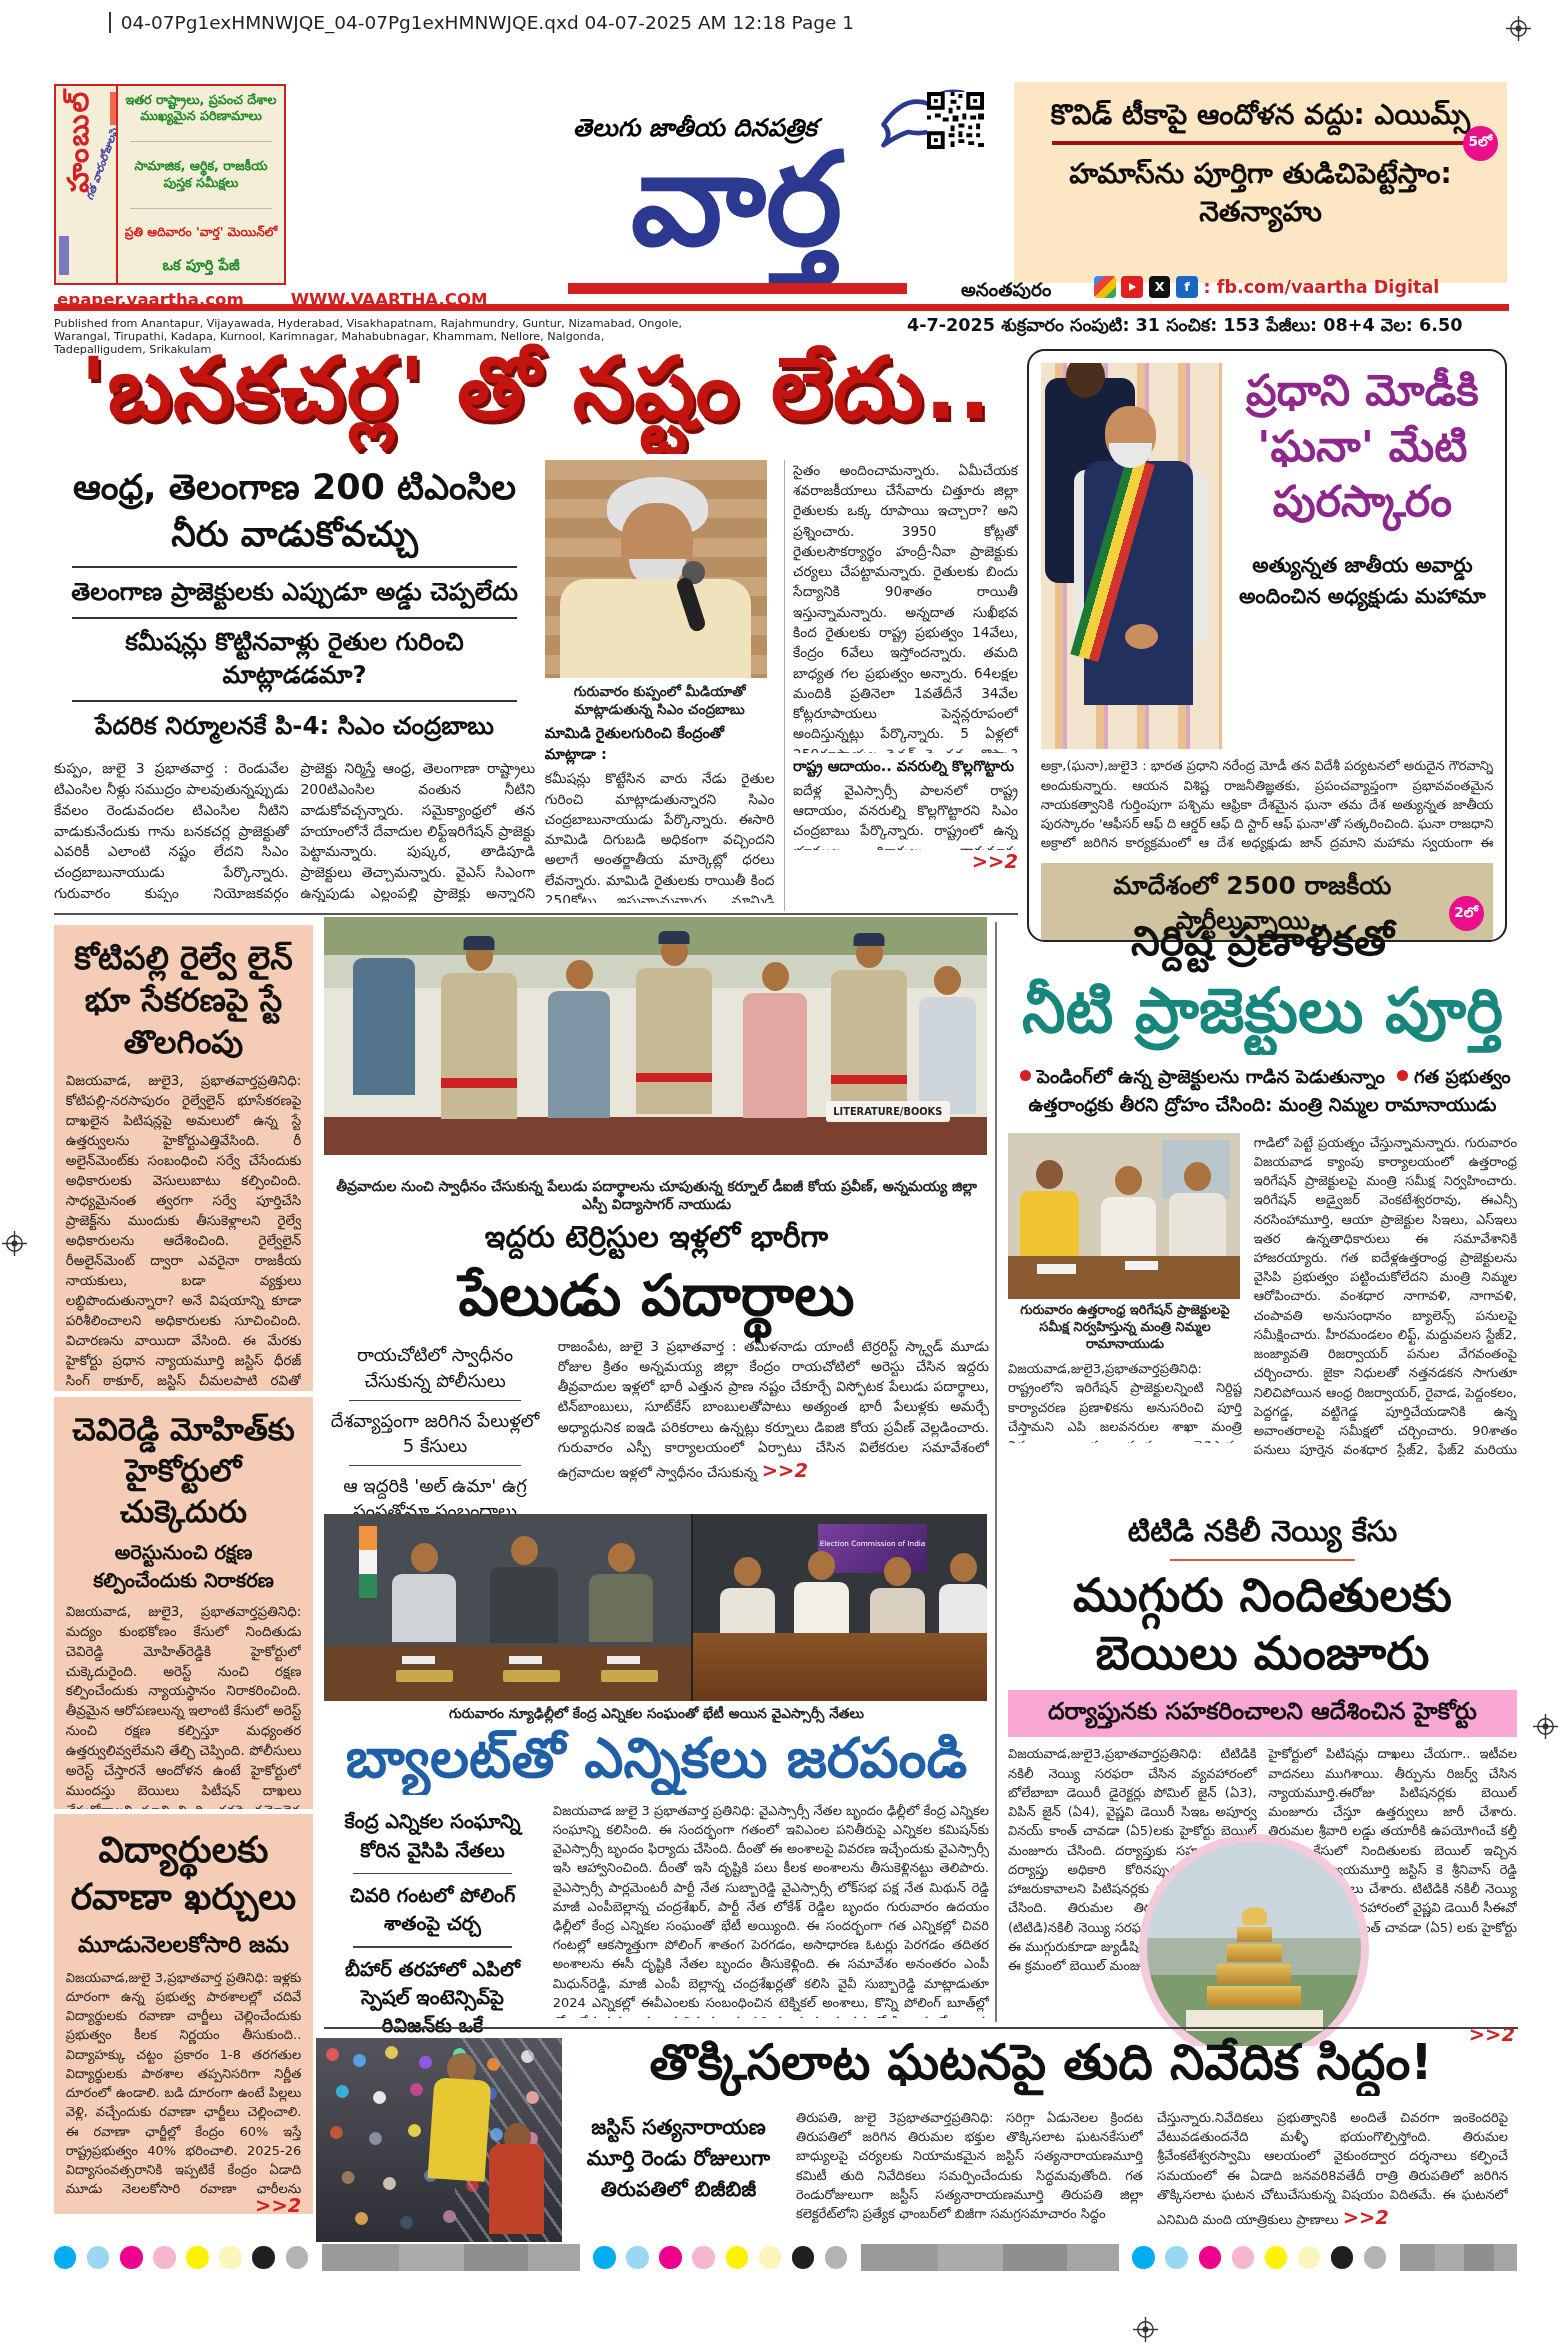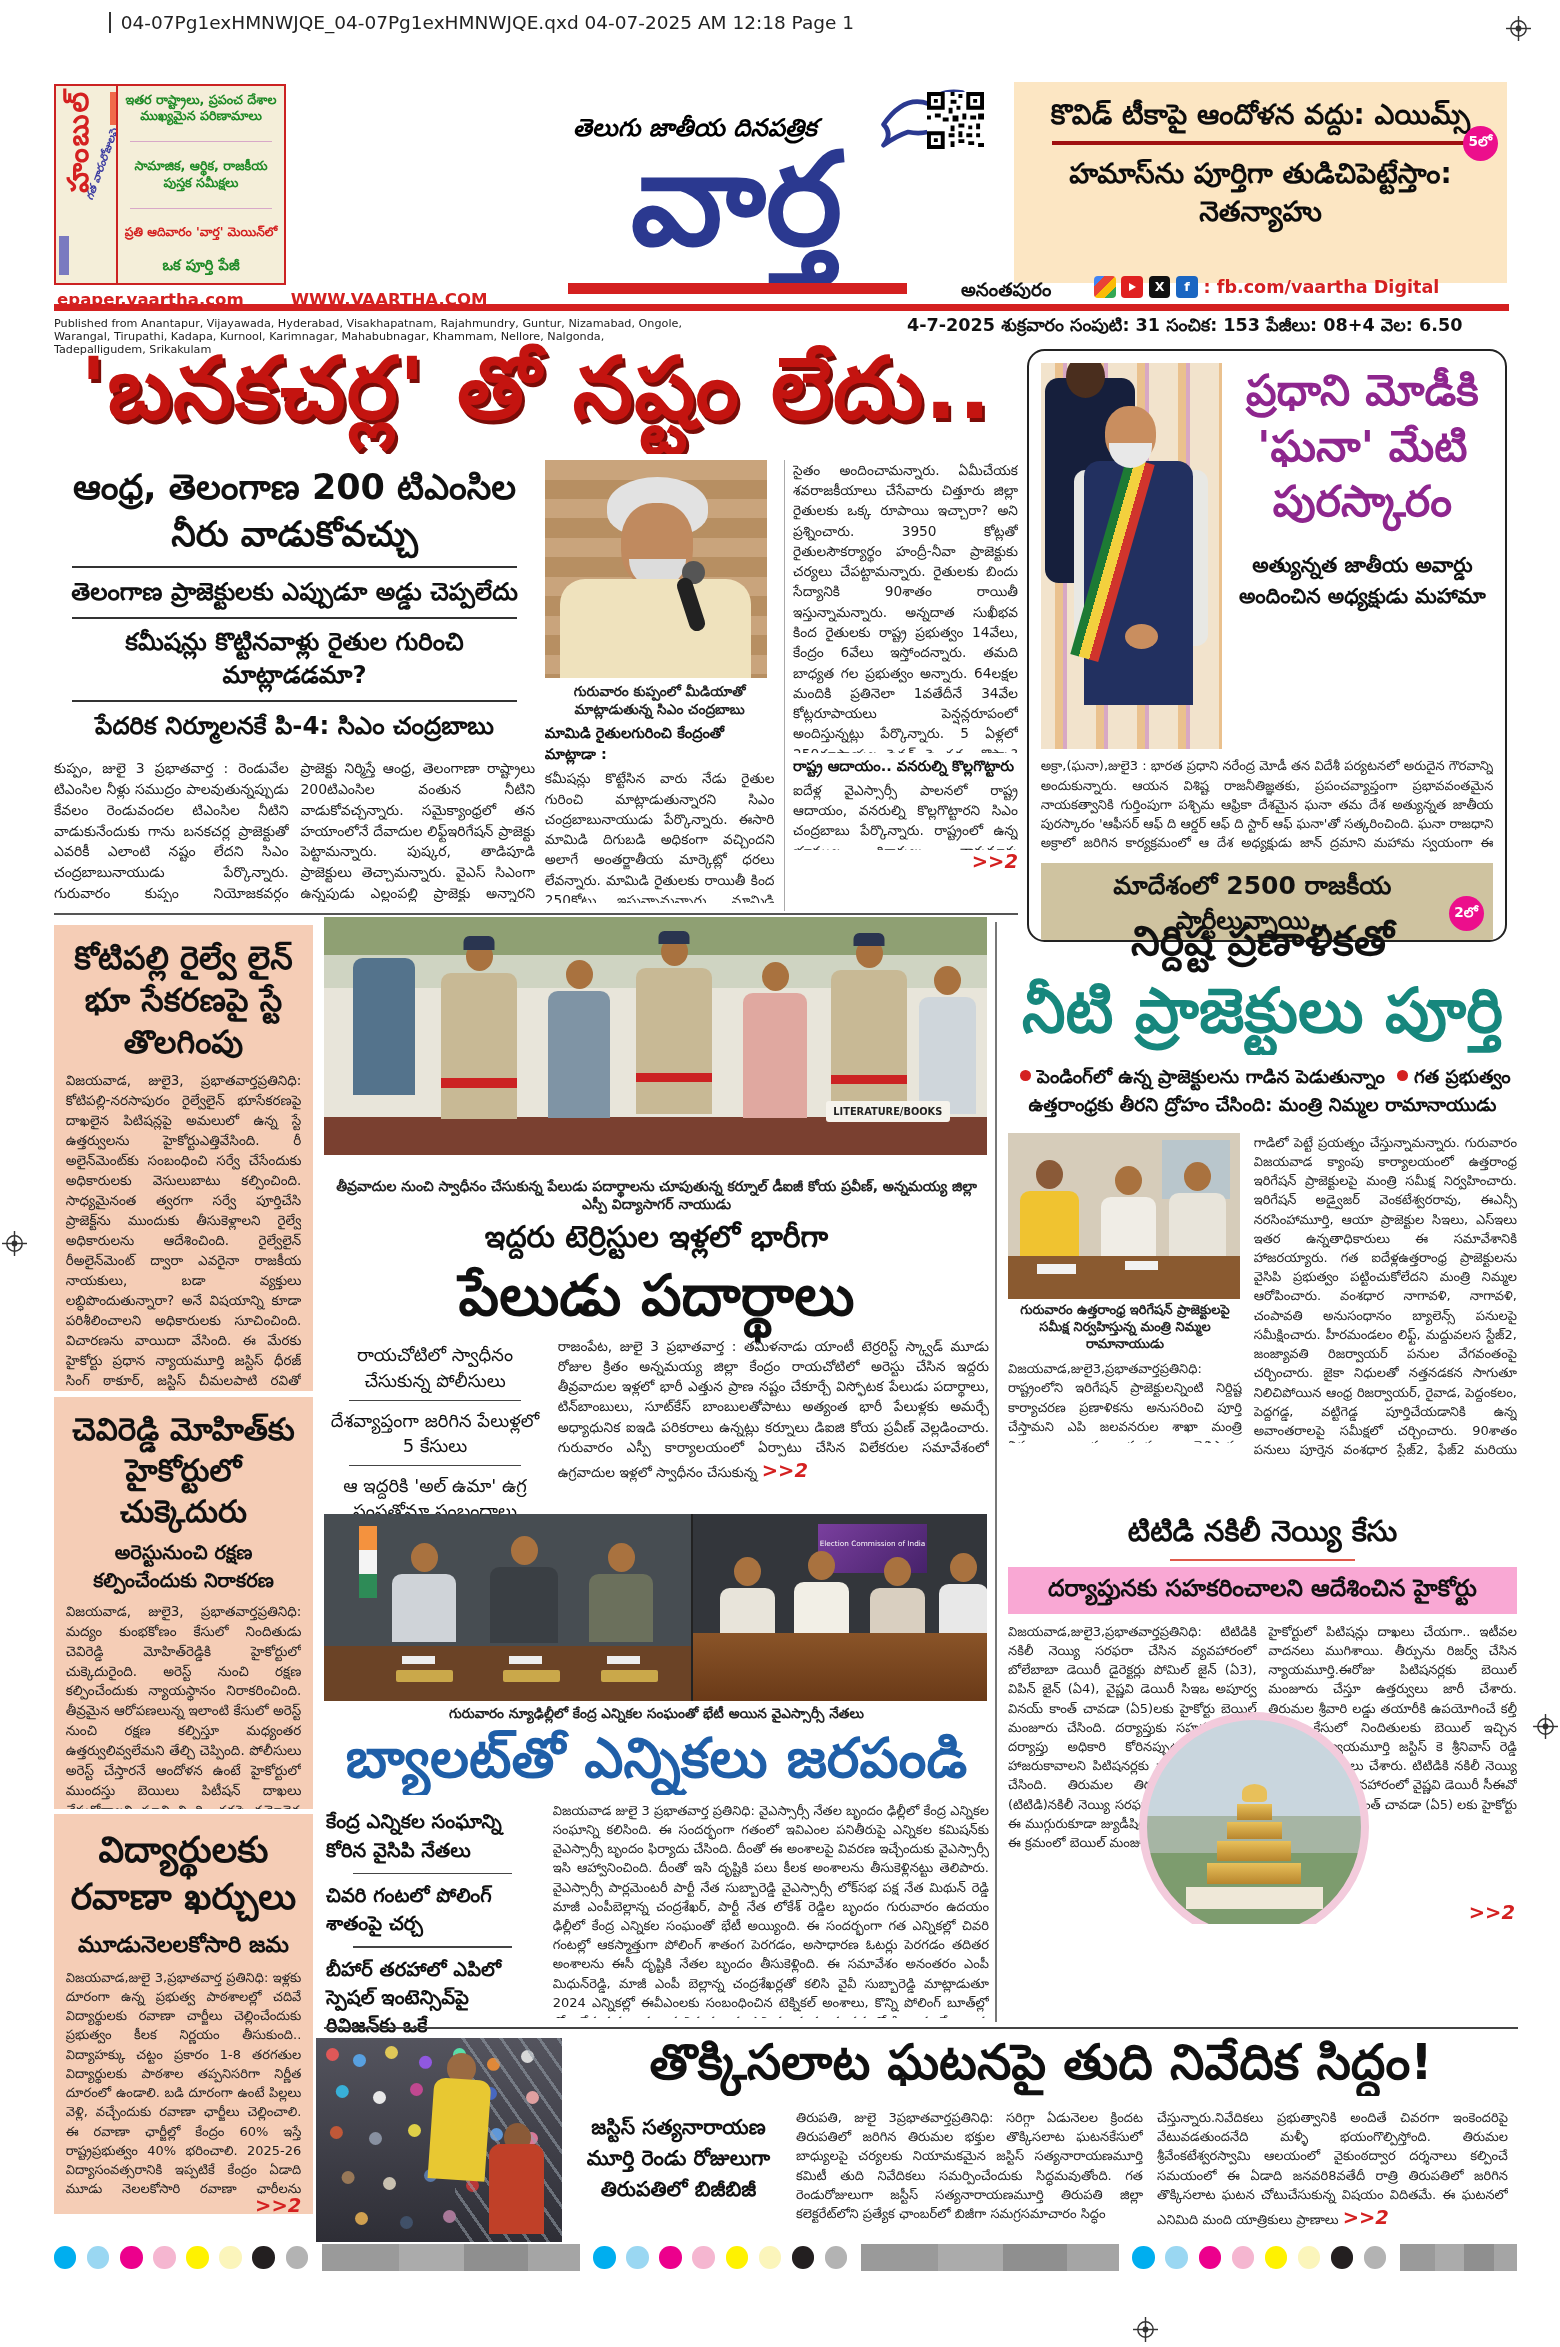--- a/index.html
+++ b/index.html
@@ -180,21 +180,21 @@
   .water-row { display:flex; margin-top:9.8px; }
   .water-photocol { width:234px; }
   .water-body1 { font-size:13px; height:84px; margin-top:5.9px; }
   .water-body2 { flex:1; margin-left:11.7px; font-size:13px; height:324px; }
 
   
   .ballot { left:324px; top:1514px; width:665px; }
   .ballot-caption { margin-top:3.9px; font-size:13.7px; }
   .ballot-headline { text-align:center; color:#1f5fa8; font-weight:800; font-size:55px; line-height:1.2; height:70px; overflow:hidden; margin-top:2px; }
   .ballot-row { display:flex; margin-top:5.9px; }
-  .ballot-decks { width:217px; text-align:left; }
+  .ballot-decks { width:217px; text-align:center; }
   .ballot-deck { font-weight:800; font-size:19.5px; line-height:1.45; padding:7.8px 2px; }
   .ballot-deck-rule { height:1.5px; background:#444; margin:0 29px; }
   .ballot-body { flex:1; margin-left:11.7px; font-size:13px; height:217px; }
 
   
   .ttd { left:1008px; top:1514px; width:509px; }
   .ttd-kicker { text-align:center; font-weight:800; font-size:29px; }
   .ttd-underline { width:185px; height:2.4px; background:#e05a4a; margin:3.9px auto 5.9px; }
   .ttd-headline { text-align:center; font-weight:800; font-size:46px; line-height:1.25; height:117px; overflow:hidden; }
   .ttd-yellow { background:#f9a8d4; font-weight:800; font-size:23.4px; text-align:center; padding:6.8px 3.9px; margin-top:5.9px; }
@@ -560,20 +560,21 @@
       </div>
       <div class="body-text ballot-body">
         <span>విజయవాడ జులై 3 ప్రభాతవార్త ప్రతినిధి: వైఎస్సార్సీ నేతల బృందం ఢిల్లీలో కేంద్ర ఎన్నికల సంఘాన్ని కలిసింది. ఈ సందర్భంగా గతంలో ఇవిఎంల పనితీరుపై ఎన్నికల కమిషన్‌కు వైఎస్సార్సీ బృందం ఫిర్యాదు చేసింది. దీంతో ఈ అంశాలపై వివరణ ఇచ్చేందుకు వైఎస్సార్సీ ఇసి ఆహ్వానించింది. దీంతో ఇసి దృష్టికి పలు కీలక అంశాలను తీసుకెళ్లినట్టు తెలిపారు. వైఎస్సార్సీ పార్లమెంటరీ పార్టీ నేత సుబ్బారెడ్డి వైఎస్సార్సీ లోక్‌సభ పక్ష నేత మిథున్ రెడ్డి మాజీ ఎంపీబెల్లాన్న చంద్రశేఖర్, పార్టీ నేత లోకేశ్ రెడ్డిల బృందం గురువారం ఉదయం ఢిల్లీలో కేంద్ర ఎన్నికల సంఘంతో భేటీ అయ్యింది. ఈ సందర్భంగా గత ఎన్నికల్లో చివరి గంటల్లో ఆకస్మాత్తుగా పోలింగ్ శాతంగ పెరగడం, అసాధారణ ఓటర్లు పెరగడం తదితర అంశాలను ఈసీ దృష్టికి నేతల బృందం తీసుకెళ్లింది. ఈ సమావేశం అనంతరం ఎంపీ మిధున్‌రెడ్డి, మాజీ ఎంపీ బెల్లాన్న చంద్రశేఖర్లతో కలిసి వైవీ సుబ్బారెడ్డి మాట్లాడుతూ 2024 ఎన్నికల్లో ఈవీఎంలకు సంబంధించిన టెక్నికల్ అంశాలు, కొన్ని పోలింగ్ బూత్‌ల్లో చోటుచేసుకున్న అసంబద్ధ విషయాలను ఎన్నికల సంఘంకు గతంలో ఫిర్యాదు చేశాం. ఈ మేరకు సమావేశంలో ఓటర్ లిస్టు పెరుగుదల, ఇవిఎం టెక్నికాలిటీస్, పోలింగ్ సరళి</span> 
       </div>
     </div>
   </div>
 
   <div class="abs ttd">
     <div class="ttd-kicker">టిటిడి నకిలీ నెయ్యి కేసు</div>
     <div class="ttd-underline"></div>
+    <div class="ttd-headline">ముగ్గురు నిందితులకు బెయిలు మంజూరు</div>
     <div class="ttd-yellow">దర్యాప్తునకు సహకరించాలని ఆదేశించిన హైకోర్టు</div>
     <div class="ttd-bodywrap">
       <div class="ttd-cols">
         <div class="body-text">విజయవాడ,జులై3,ప్రభాతవార్తప్రతినిధి: టిటిడికి నకిలీ నెయ్యి సరఫరా చేసిన వ్యవహారంలో బోలేబాబా డెయిరీ డైరెక్టర్లు పోమిల్ జైన్ (ఏ3), విపిన్ జైన్ (ఏ4), వైష్ణవి డెయిరీ సిఇఒ అపూర్వ వినయ్ కాంత్ చావడా (ఏ5)లకు హైకోర్టు బెయిల్ మంజూరు చేసింది. దర్యాప్తుకు సహకరించాలని, దర్యాప్తు అధికారి కోరినప్పుడు విచారణకు హాజరుకావాలని పిటిషనర్లకు న్యాయస్థానం స్పష్టం చేసింది. తిరుమల తిరుపతి దేవస్థానానికి (టిటిడి)నకిలీ నెయ్యి సరఫరా చేసిన వ్యవహారంలో ఈ ముగ్గురుకూడా జ్యుడీషియల్ కస్టడీలో ఉన్నారు. ఈ క్రమంలో బెయిల్ మంజూరు చేయాల్సిందిగా</div>
         <div class="body-text">హైకోర్టులో పిటిషన్లు దాఖలు చేయగా.. ఇటీవల వాదనలు ముగిశాయి. తీర్పును రిజర్వ్ చేసిన న్యాయమూర్తి.ఈరోజు పిటిషనర్లకు బెయిల్ మంజూరు చేస్తూ ఉత్తర్వులు జారీ చేశారు. తిరుమల శ్రీవారి లడ్డు తయారీకి ఉపయోగించే కల్తీ నెయ్యి కేసులో నిందితులకు బెయిల్ ఇచ్చిన తరువాత న్యాయమూర్తి జస్టిస్ కె శ్రీనివాస్ రెడ్డి ఆసక్తికర వ్యాఖ్యలు చేశారు. టిటిడికి నకిలీ నెయ్యి సరఫరా చేసిన వ్యవహారంలో వైష్ణవి డెయిరీ సీఈవో అపూర్వ వినయ్ కాంత్ చావడా (ఏ5) లకు హైకోర్టు బెయిల్</div>
       </div>
       <div class="ttd-temple">
         <div class="photo ph-temple">
           <div class="gopuram">
             <div class="gop-dome"></div>

